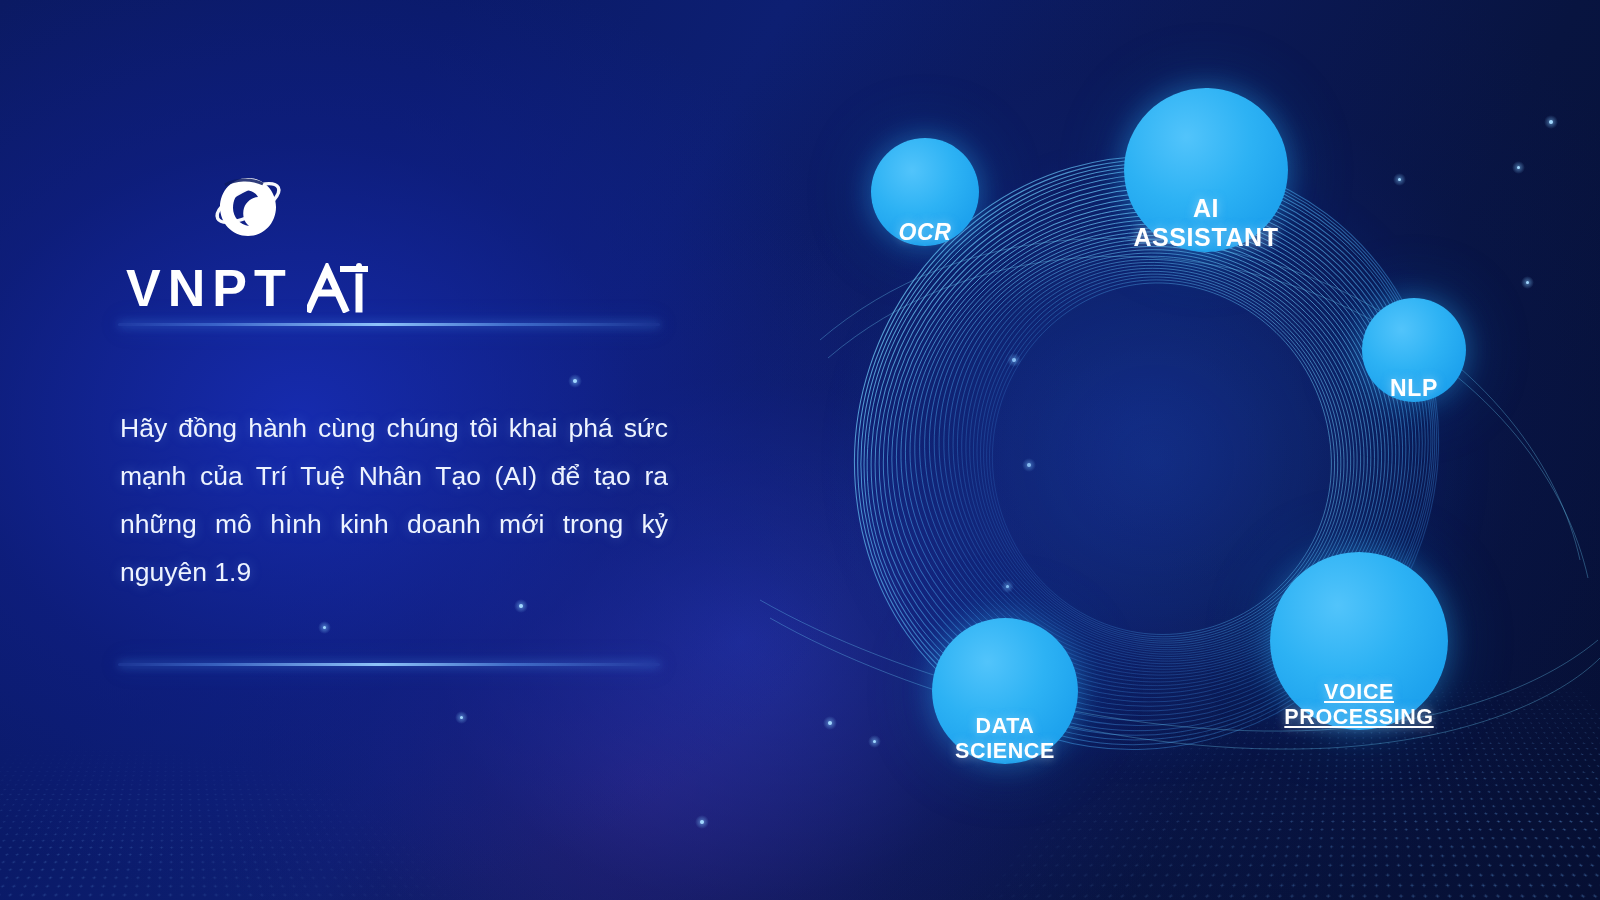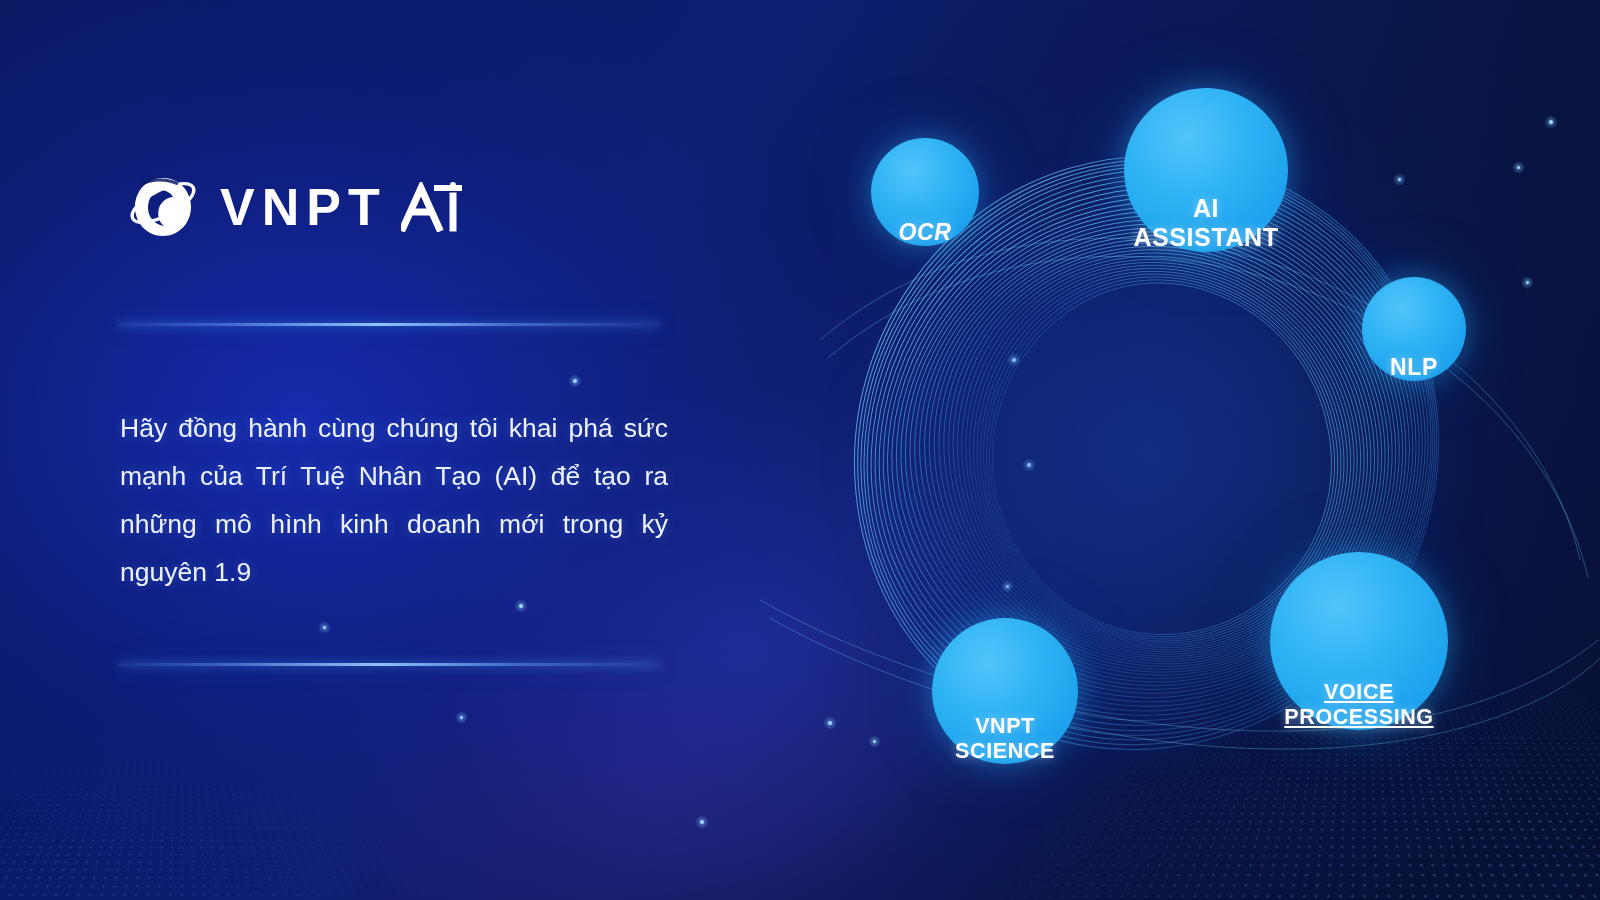--- a/index.html
+++ b/index.html
@@ -42,21 +42,21 @@
     left:-30px; bottom:-40px; width:420px; height:260px;
     -webkit-mask-image:radial-gradient(ellipse 100% 100% at 25% 80%, #000 4%, rgba(0,0,0,.4) 45%, rgba(0,0,0,0) 78%);
     mask-image:radial-gradient(ellipse 100% 100% at 25% 80%, #000 4%, rgba(0,0,0,.4) 45%, rgba(0,0,0,0) 78%);
     transform:perspective(400px) rotateX(52deg);
     opacity:.55;
   }
 
   
   .left{ position:absolute; left:118px; top:0; width:545px; height:900px; }
 
-  .logo{ position:absolute; left:8px; top:172px; display:flex; align-items:center; gap:20px; }
+  .logo{ position:absolute; left:8px; top:172px; display:flex; align-items:center; gap:20px;flex-direction:column; }
   .logo-mark{ width:74px; height:70px; flex:0 0 auto; }
   .logo-word{
     color:#ffffff; font-size:52px; font-weight:700; letter-spacing:7px;
     display:flex; align-items:center; gap:14px; line-height:1;
   }
   .logo-ai{ display:inline-flex; align-items:flex-end; }
 
   .divider{
     position:absolute; left:0; width:542px; height:3px; border-radius:2px;
     background:linear-gradient(90deg,
@@ -221,27 +221,27 @@
 
 
     <div class="bubble b-ocr" style="left:171px; top:98px; width:108px; height:108px;font-style:italic;">
       <span>OCR</span>
     </div>
 
     <div class="bubble b-assistant" style="left:424px; top:48px; width:164px; height:164px;">
       <span>AI ASSISTANT</span>
     </div>
 
-    <div class="bubble b-nlp" style="left:662px; top:237px; width:104px; height:104px;">
+    <div class="bubble b-nlp" style="left:662px; top:258px; width:104px; height:104px;">
       <span>NLP</span>
     </div>
 
     <div class="bubble b-voice" style="left:570px; top:512px; width:178px; height:178px;">
       <span>VOICE PROCESSING</span>
     </div>
 
     <div class="bubble b-datasci" style="left:232px; top:578px; width:146px; height:146px;">
-      <span>VNPT SCIENCE</span>
+      <span>DATA SCIENCE</span>
     </div>
 
 
   </div>
 </div>
 
 </body></html>

